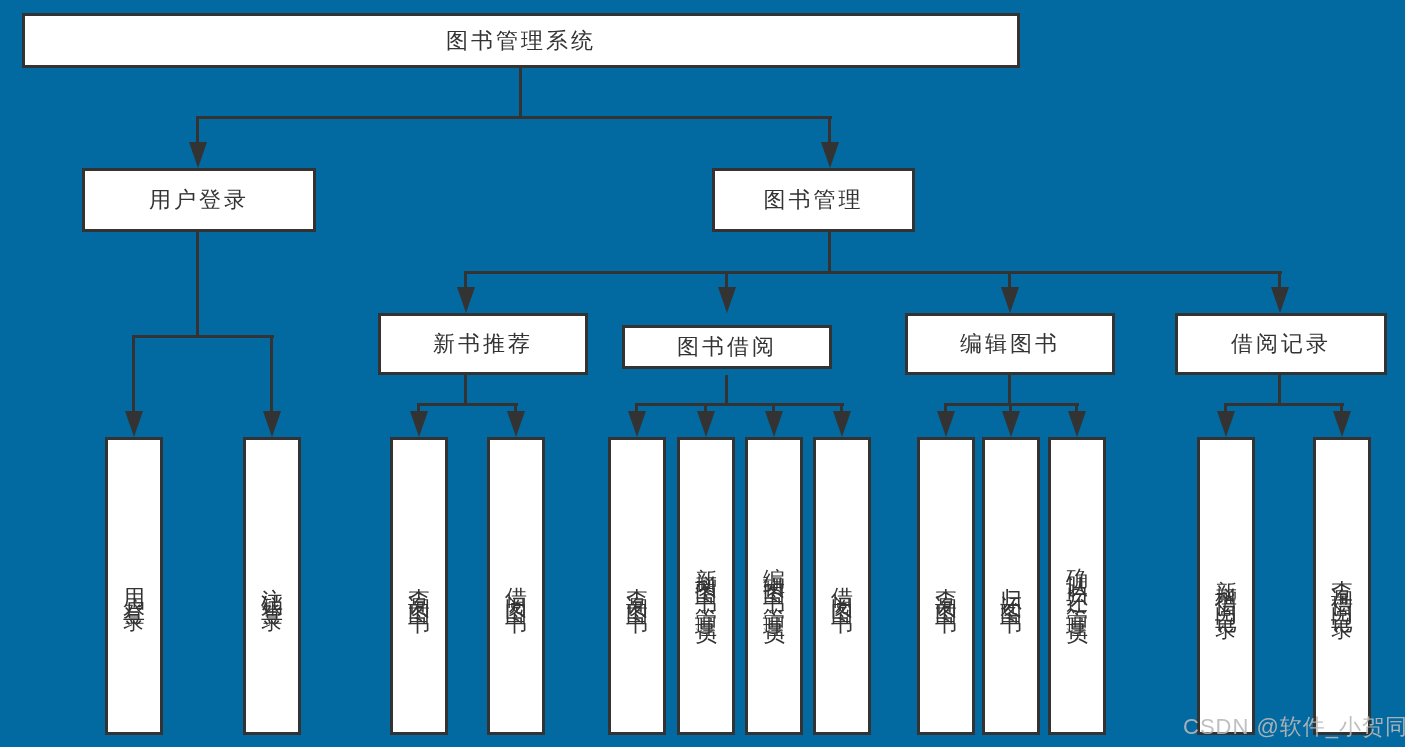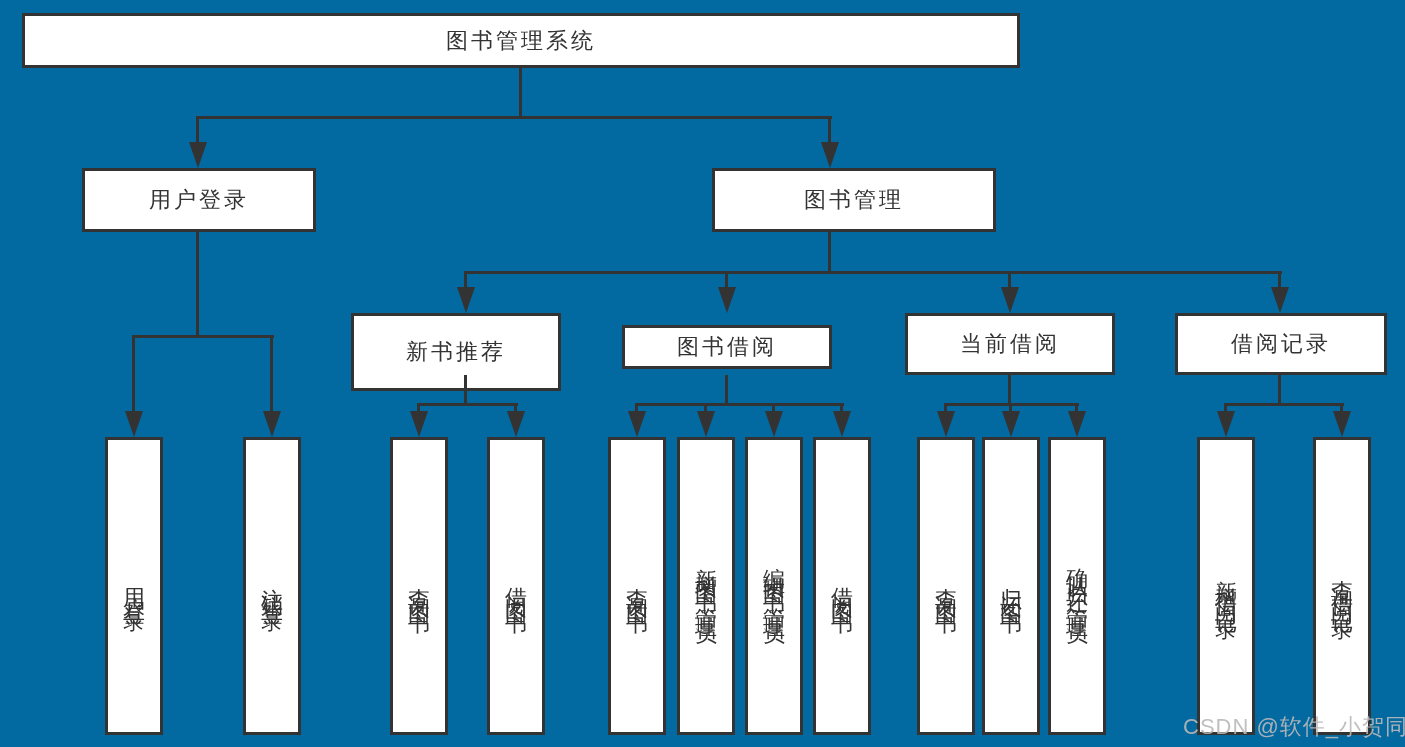--- a/index.html
+++ b/index.html
@@ -77,43 +77,43 @@
   <div class="node" style="left:22px; top:13px; width:998px; height:55px;">图书管理系统</div>
 
   <div class="vl" style="left:519px; top:68px; height:50px;"></div>
   <div class="hl" style="left:197px; top:116px; width:635px;"></div>
   <div class="vl" style="left:196px; top:116px; height:28px;"></div>
   <div class="tri" style="left:189px; top:142px;"></div>
   <div class="vl" style="left:828px; top:116px; height:28px;"></div>
   <div class="tri" style="left:821px; top:142px;"></div>
 
   <div class="node" style="left:82px; top:168px; width:234px; height:64px;">用户登录</div>
-  <div class="node" style="left:712px; top:168px; width:284px; height:64px;">图书管理</div>
+  <div class="node" style="left:712px; top:168px; width:203px; height:64px;">图书管理</div>
 
   <div class="vl" style="left:196px; top:232px; height:106px;"></div>
   <div class="hl" style="left:133px; top:335px; width:141px;"></div>
   <div class="vl" style="left:132px; top:335px; height:78px;"></div>
   <div class="tri" style="left:125px; top:411px;"></div>
   <div class="vl" style="left:270px; top:335px; height:78px;"></div>
   <div class="tri" style="left:263px; top:411px;"></div>
 
   <div class="vl" style="left:828px; top:232px; height:42px;"></div>
   <div class="hl" style="left:465px; top:271px; width:817px;"></div>
   <div class="vl" style="left:464px; top:271px; height:18px;"></div>
   <div class="tri" style="left:457px; top:287px;"></div>
   <div class="vl" style="left:725px; top:271px; height:18px;"></div>
   <div class="tri" style="left:718px; top:287px;"></div>
   <div class="vl" style="left:1008px; top:271px; height:18px;"></div>
   <div class="tri" style="left:1001px; top:287px;"></div>
   <div class="vl" style="left:1278px; top:271px; height:18px;"></div>
   <div class="tri" style="left:1271px; top:287px;"></div>
 
-  <div class="node" style="left:351px; top:313px; width:210px; height:78px;">新书推荐</div>
+  <div class="node" style="left:378px; top:313px; width:210px; height:62px;">新书推荐</div>
   <div class="node" style="left:622px; top:313px; width:210px; height:44px;margin-top:12px;">图书借阅</div>
-  <div class="node" style="left:905px; top:313px; width:210px; height:62px;">当前借阅</div>
+  <div class="node" style="left:905px; top:313px; width:210px; height:62px;">编辑图书</div>
   <div class="node" style="left:1175px; top:313px; width:212px; height:62px;">借阅记录</div>
 
   <div class="vl" style="left:464px; top:375px; height:31px;"></div>
   <div class="vl" style="left:725px; top:375px; height:31px;"></div>
   <div class="vl" style="left:1008px; top:375px; height:31px;"></div>
   <div class="vl" style="left:1278px; top:375px; height:31px;"></div>
 
   <div class="hl" style="left:418px; top:403px; width:100px;"></div>
   <div class="hl" style="left:636px; top:403px; width:208px;"></div>
   <div class="hl" style="left:944px; top:403px; width:135px;"></div>

